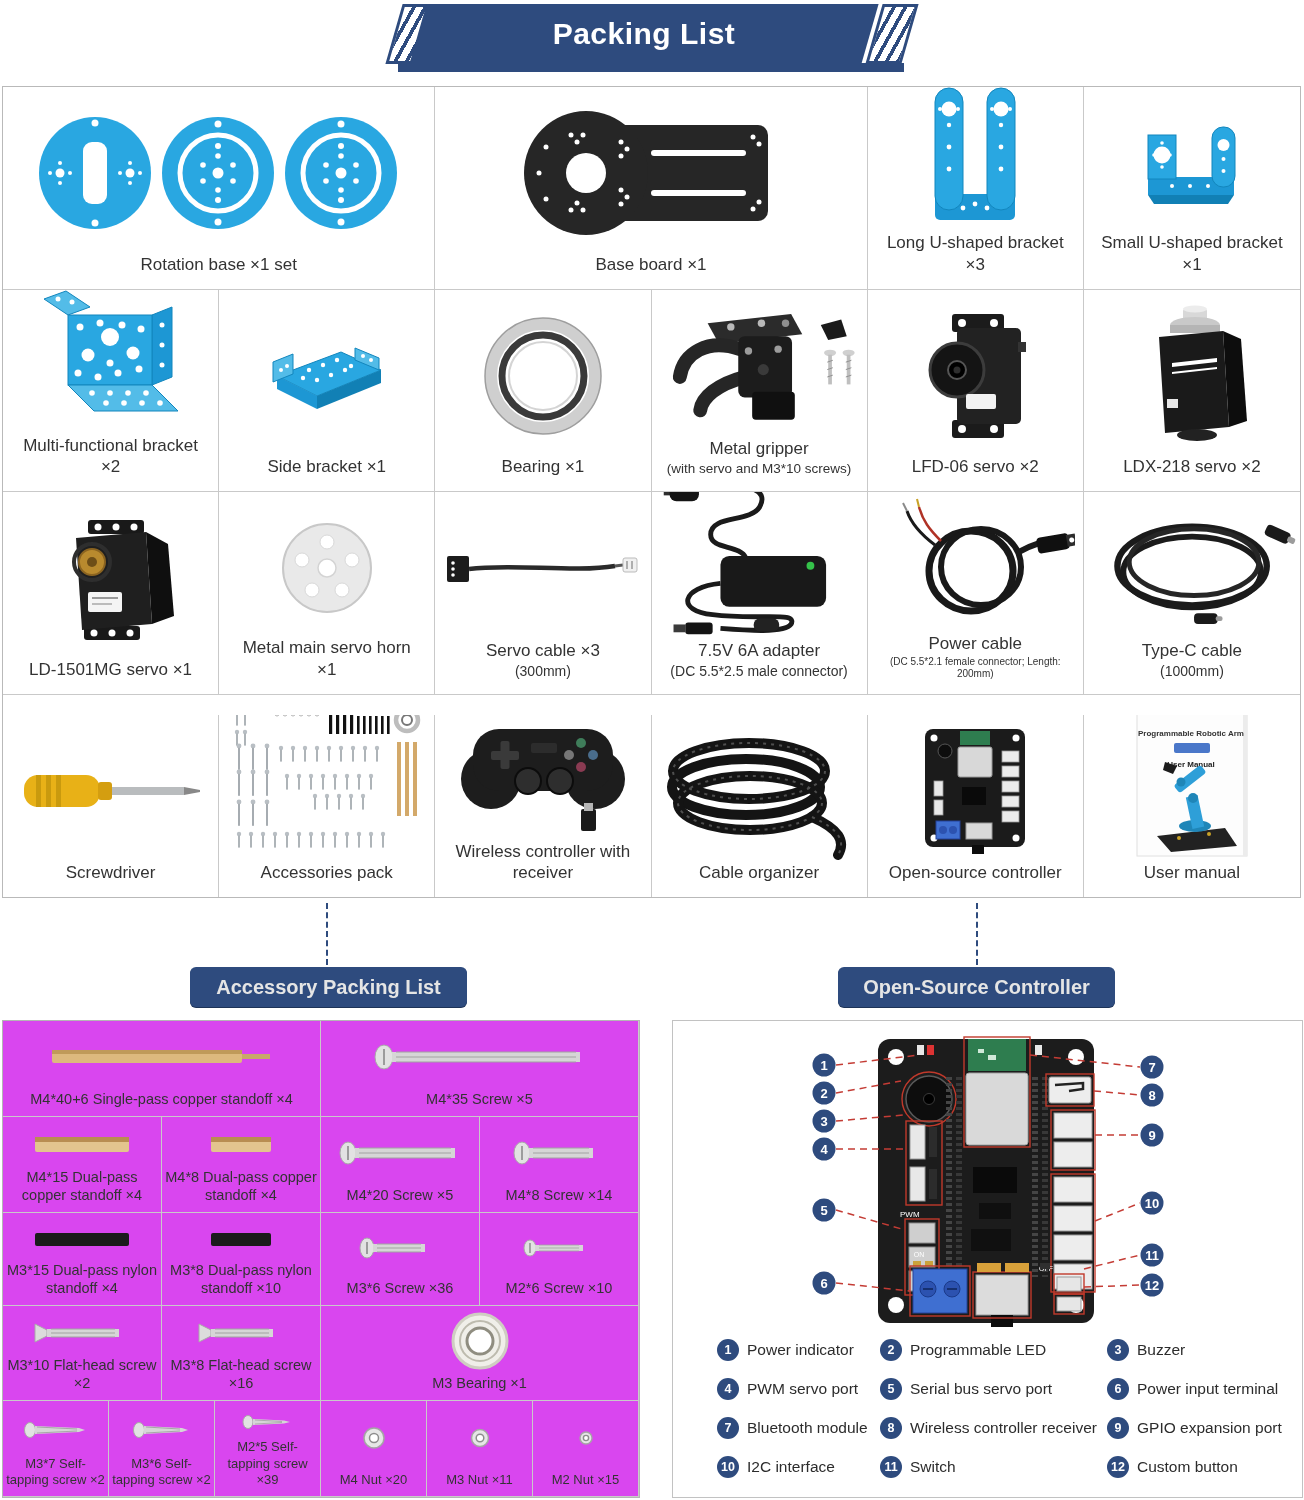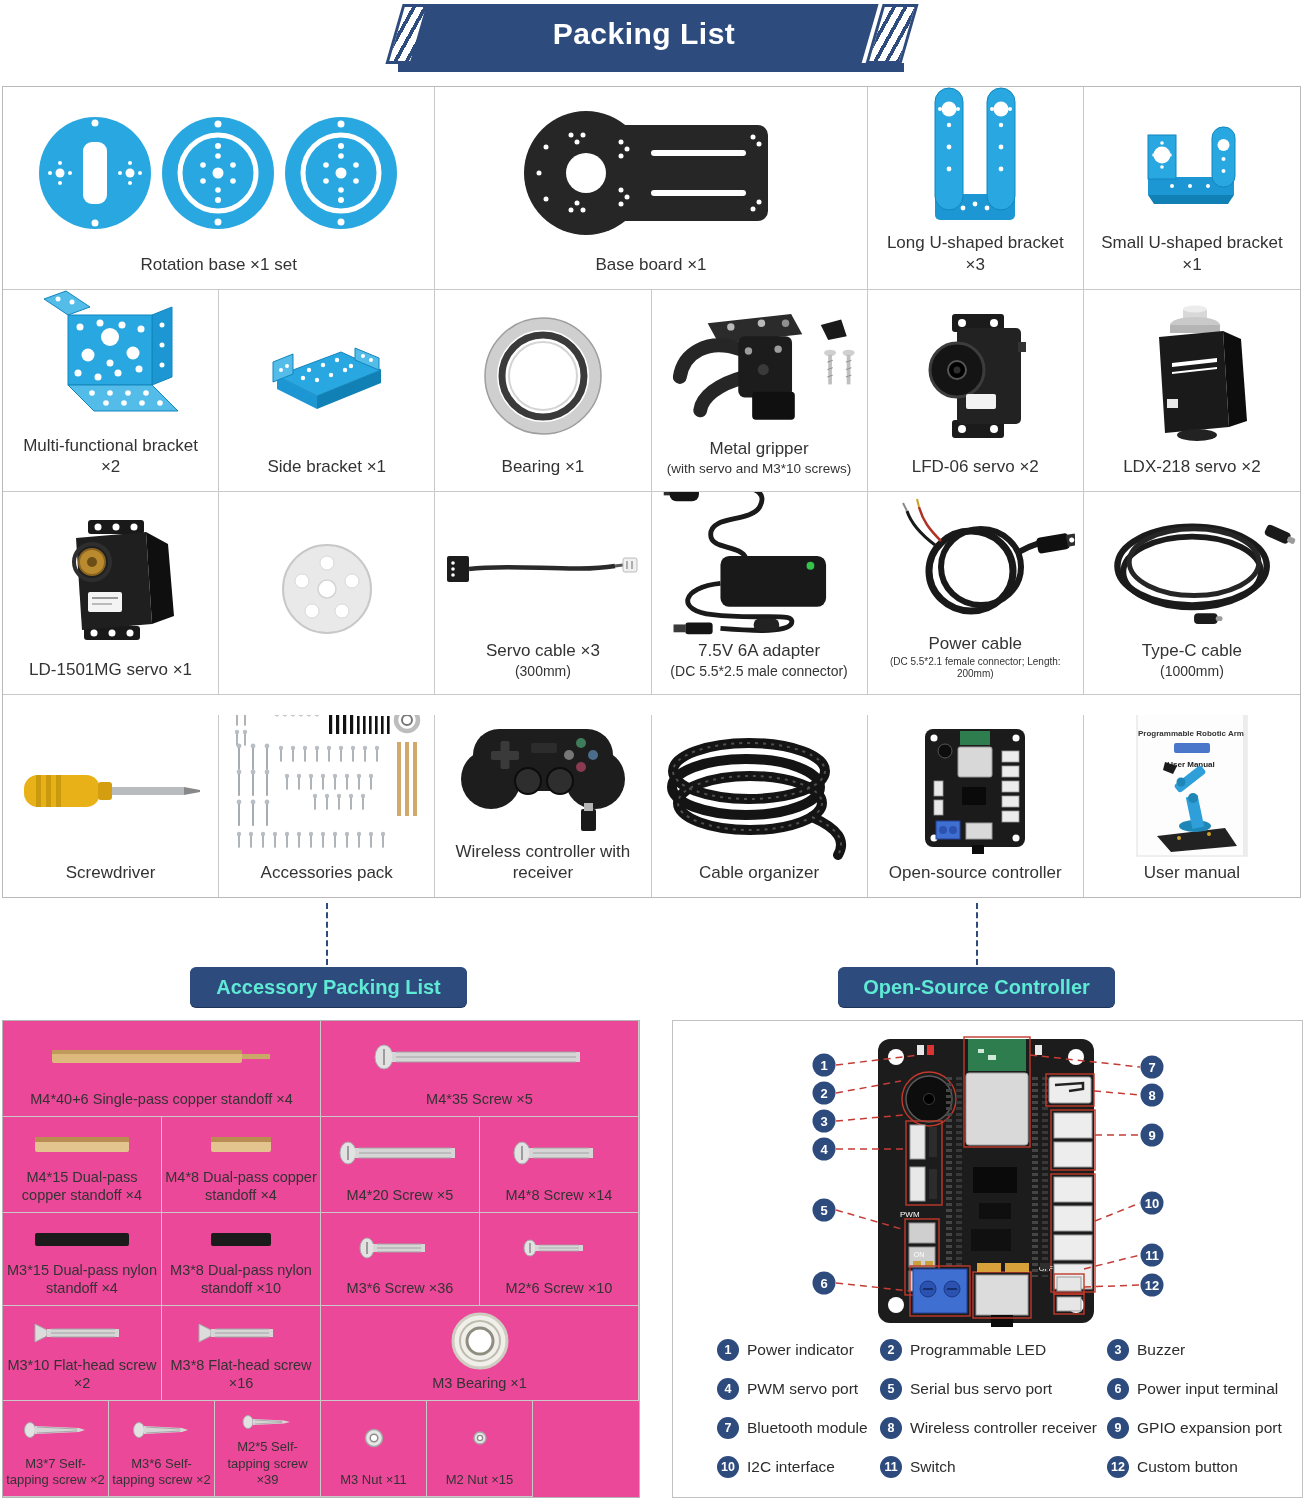--- a/index.html
+++ b/index.html
@@ -39,29 +39,29 @@
   .cell.no-r{border-right:none;}
   .cell.no-b{border-bottom:none;margin-top:20px;}
   .img{flex:1;display:flex;align-items:center;justify-content:center;width:100%;padding-top:6px;}
   .lbl{font-size:17px;line-height:1.28;text-align:center;color:#333;padding:0 16px;}
   .sub{font-size:14px;line-height:1.25;text-align:center;color:#333;padding:0 6px;margin-top:1px;}
   
   .dashline{width:0;height:62px;border-left:2px dashed #2e4b7e;top:903px;}
   .dash-a{left:326px;} .dash-b{left:976px;}
   .sec-head{
     top:967px;width:277px;height:40px;background:#2e4b7e;border-radius:6px;
-    color:#5eead4;font-size:20px;font-weight:bold;display:flex;align-items:center;justify-content:center;
+    color:#e5e5e5;font-size:20px;font-weight:bold;display:flex;align-items:center;justify-content:center;
     box-shadow:0 1px 0 #1d3357;
   }
   .sec-a{left:190px;} .sec-b{left:838px;}
   
   .acc{
     left:2px;top:1020px;width:638px;height:478px;display:grid;
     grid-template-columns:repeat(12,1fr);grid-template-rows:96px 96px 93px 95px auto;
-    border:1px solid #b5b5b5;box-sizing:border-box;background:#ec4899;
+    border:1px solid #b5b5b5;box-sizing:border-box;background:#d946ef;
   }
   .acell{
     border-right:1px solid #c9c9c9;border-bottom:1px solid #c9c9c9;box-sizing:border-box;
     display:flex;flex-direction:column;align-items:center;justify-content:flex-end;
     padding:4px 3px 8px 3px;overflow:hidden;
   }
   .sp6{grid-column:span 6;} .sp3{grid-column:span 3;} .sp2c{grid-column:span 2;}
   .aimg{flex:1;display:flex;align-items:center;justify-content:center;width:100%;}
   .albl{font-size:14.5px;line-height:1.25;text-align:center;color:#333;}
   .small-lbl{font-size:13px;}
@@ -425,20 +425,21 @@
         <circle cx="65" cy="65" r="9" fill="#fff" stroke="#d4d4d4" stroke-width="1.5"></circle>
         <g fill="#fff" stroke="#d8d8d8" stroke-width="1">
           <circle cx="65" cy="39" r="7"></circle>
             <circle cx="90" cy="57" r="7"></circle>
             <circle cx="80" cy="87" r="7"></circle>
           <circle cx="50" cy="87" r="7"></circle>
             <circle cx="40" cy="57" r="7"></circle>
         </g>
       </svg>
     </div>
+    <div class="lbl">Metal main servo horn ×1</div>
   </div>
 
   <div class="cell">
     <div class="img">
       <svg width="200" height="60" viewBox="0 0 200 60">
         <rect x="4" y="17" width="22" height="26" rx="2" fill="#1c1c1c"></rect>
         <circle cx="10" cy="24" r="1.8" fill="#fff"></circle>
           <circle cx="10" cy="30" r="1.8" fill="#fff"></circle>
           <circle cx="10" cy="36" r="1.8" fill="#fff"></circle>
         <path d="M26,30 C70,24 130,34 172,27" stroke="#2a2a2a" stroke-width="4.5" fill="none"></path>
@@ -915,20 +916,29 @@
         <g stroke="#a2a2a2" stroke-width="0.8">
             <line x1="15" y1="10" x2="42" y2="11.5"></line>
             <line x1="15" y1="14" x2="42" y2="12.5"></line>
           </g>
       </svg>
     </div>
     <div class="albl small-lbl">M2*5 Self-tapping screw ×39</div>
   </div>
   <div class="acell sp2c no-b">
     <div class="aimg">
+      <svg width="40" height="34" viewBox="0 0 40 34">
+        <circle cx="20" cy="17" r="10" fill="#e6e6e6" stroke="#a5a5a5" stroke-width="1.5"></circle>
+        <circle cx="20" cy="17" r="4.5" fill="#fff" stroke="#8d8d8d" stroke-width="1.5"></circle>
+      </svg>
+    </div>
+    <div class="albl small-lbl">M4 Nut ×20</div>
+  </div>
+  <div class="acell sp2c no-b">
+    <div class="aimg">
       <svg width="36" height="32" viewBox="0 0 36 32">
         <circle cx="18" cy="16" r="8.5" fill="#e6e6e6" stroke="#a5a5a5" stroke-width="1.5"></circle>
         <circle cx="18" cy="16" r="3.8" fill="#fff" stroke="#8d8d8d" stroke-width="1.5"></circle>
       </svg>
     </div>
     <div class="albl small-lbl">M3 Nut ×11</div>
   </div>
   <div class="acell sp2c no-r no-b">
     <div class="aimg">
       <svg width="30" height="30" viewBox="0 0 30 30">

